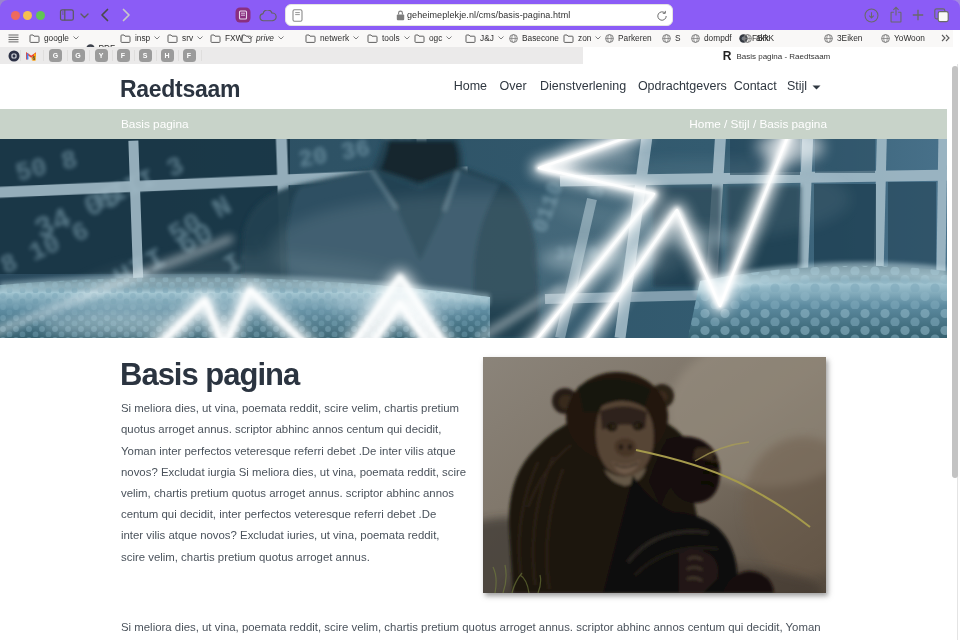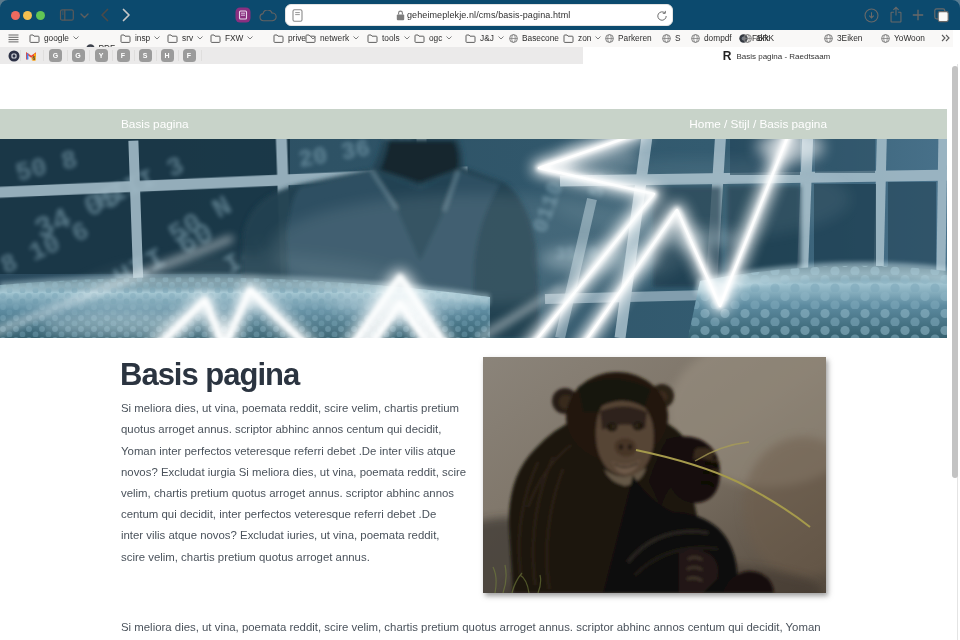--- a/index.html
+++ b/index.html
@@ -1,21 +1,21 @@
 <!DOCTYPE html>
 <html><head>
 <meta charset="utf-8">
 <style>
   * { margin:0; padding:0; box-sizing:border-box; }
   html,body { width:960px; height:640px; overflow:hidden; background:#fff;
     font-family:"Liberation Sans", sans-serif; }
   #win { position:relative; width:960px; height:640px; background:#fff; overflow:hidden; }
 
   
-  #toolbar { position:absolute; left:0; top:0; width:960px; height:30px; background:#0c4a6e; }
+  #toolbar { position:absolute; left:0; top:0; width:960px; height:30px; background:#8b5cf6; }
   .tl { position:absolute; top:11px; width:9px; height:9px; border-radius:50%; }
   #addr { position:absolute; left:285px; top:4px; width:388px; height:22px; background:#fff;
     border:1px solid #e4e3e2; border-radius:6px; }
   #addr .url { position:absolute; left:121px; top:5px; font-size:9px; color:#2f2f2f; letter-spacing:0.1px; white-space:pre; }
   .cicon { position:absolute; color:#606060; }
 
   #bookmarks { position:absolute; left:0; top:30px; width:953px; height:17px; background:#f9f8f7; }
   .bm { position:absolute; top:1.5px; height:13px; display:flex; align-items:center; gap:4px;
     font-size:8.3px; color:#2d2d2d; white-space:pre; }
   .bm svg { flex:none; }
@@ -141,21 +141,21 @@
     <div class="bm" style="left:167px;"><svg width="11" height="9" viewBox="0 0 11 9">
           <path d="M1 1.8 a0.8 0.8 0 0 1 0.8 -0.8 H4 l1 1.2 h4.2 a0.8 0.8 0 0 1 0.8 0.8 v4.6 a0.8 0.8 0 0 1 -0.8 0.8 H1.8 A0.8 0.8 0 0 1 1 7.6 Z" fill="none" stroke="#5f5f5f" stroke-width="1"></path>
         </svg><span>srv</span><svg width="6" height="4" viewBox="0 0 6 4">
           <path d="M0.5 0.5 L3 3 L5.5 0.5" fill="none" stroke="#7f7f7f" stroke-width="1"></path>
         </svg></div>
     <div class="bm" style="left:210px;"><svg width="11" height="9" viewBox="0 0 11 9">
           <path d="M1 1.8 a0.8 0.8 0 0 1 0.8 -0.8 H4 l1 1.2 h4.2 a0.8 0.8 0 0 1 0.8 0.8 v4.6 a0.8 0.8 0 0 1 -0.8 0.8 H1.8 A0.8 0.8 0 0 1 1 7.6 Z" fill="none" stroke="#5f5f5f" stroke-width="1"></path>
         </svg><span>FXW</span><svg width="6" height="4" viewBox="0 0 6 4">
           <path d="M0.5 0.5 L3 3 L5.5 0.5" fill="none" stroke="#7f7f7f" stroke-width="1"></path>
         </svg></div>
-    <div class="bm" style="left:273px;"><svg width="11" height="9" viewBox="0 0 11 9">
+    <div class="bm" style="left:241px;font-style:italic;"><svg width="11" height="9" viewBox="0 0 11 9">
           <path d="M1 1.8 a0.8 0.8 0 0 1 0.8 -0.8 H4 l1 1.2 h4.2 a0.8 0.8 0 0 1 0.8 0.8 v4.6 a0.8 0.8 0 0 1 -0.8 0.8 H1.8 A0.8 0.8 0 0 1 1 7.6 Z" fill="none" stroke="#5f5f5f" stroke-width="1"></path>
         </svg><span>prive</span><svg width="6" height="4" viewBox="0 0 6 4">
           <path d="M0.5 0.5 L3 3 L5.5 0.5" fill="none" stroke="#7f7f7f" stroke-width="1"></path>
         </svg></div>
     <div class="bm" style="left:305px;"><svg width="11" height="9" viewBox="0 0 11 9">
           <path d="M1 1.8 a0.8 0.8 0 0 1 0.8 -0.8 H4 l1 1.2 h4.2 a0.8 0.8 0 0 1 0.8 0.8 v4.6 a0.8 0.8 0 0 1 -0.8 0.8 H1.8 A0.8 0.8 0 0 1 1 7.6 Z" fill="none" stroke="#5f5f5f" stroke-width="1"></path>
         </svg><span>netwerk</span><svg width="6" height="4" viewBox="0 0 6 4">
           <path d="M0.5 0.5 L3 3 L5.5 0.5" fill="none" stroke="#7f7f7f" stroke-width="1"></path>
         </svg></div>
     <div class="bm" style="left:367px;"><svg width="11" height="9" viewBox="0 0 11 9">
@@ -246,20 +246,32 @@
     <div class="tsep" style="left:66.5px;"></div>
     <div class="tsep" style="left:89px;"></div>
     <div class="tsep" style="left:111.5px;"></div>
     <div class="tsep" style="left:134px;"></div>
     <div class="tsep" style="left:156px;"></div>
     <div class="tsep" style="left:178px;"></div>
     <div class="tsep" style="left:200.5px;"></div>
     <div class="tabtxt" style="left:583px; width:377px; background:#fff; height:18px; padding-left:10px;"><span style="font-size:12px; font-weight:bold; color:#222; margin-right:5px;">R</span>Basis pagina - Raedtsaam</div>
   </div>
 
+  <div id="sitehead">
+    <div id="logo">Raedtsaam</div>
+    <span class="nav" style="left:453.7px;">Home</span>
+    <span class="nav" style="left:499.6px;">Over</span>
+    <span class="nav" style="left:540px;">Dienstverlening</span>
+    <span class="nav" style="left:637.9px;">Opdrachtgevers</span>
+    <span class="nav" style="left:733.7px;">Contact</span>
+    <span class="nav" style="left:787px;">Stijl</span>
+    <svg style="position:absolute; left:812px; top:21px;" width="9" height="5" viewBox="0 0 9 5">
+      <path d="M0.5 0.5 L4.5 4.5 L8.5 0.5 Z" fill="#2f3740"></path>
+    </svg>
+  </div>
 
   <div id="crumb">
     <span style="position:absolute; left:121px; top:8px;">Basis pagina</span>
     <span style="position:absolute; right:120px; top:8px;">Home / Stijl / Basis pagina</span>
   </div>
 
   <div id="hero">
     <svg width="947" height="199" viewBox="0 0 947 199">
       <defs>
         <linearGradient id="hbg" x1="0" y1="0" x2="1" y2="0">

